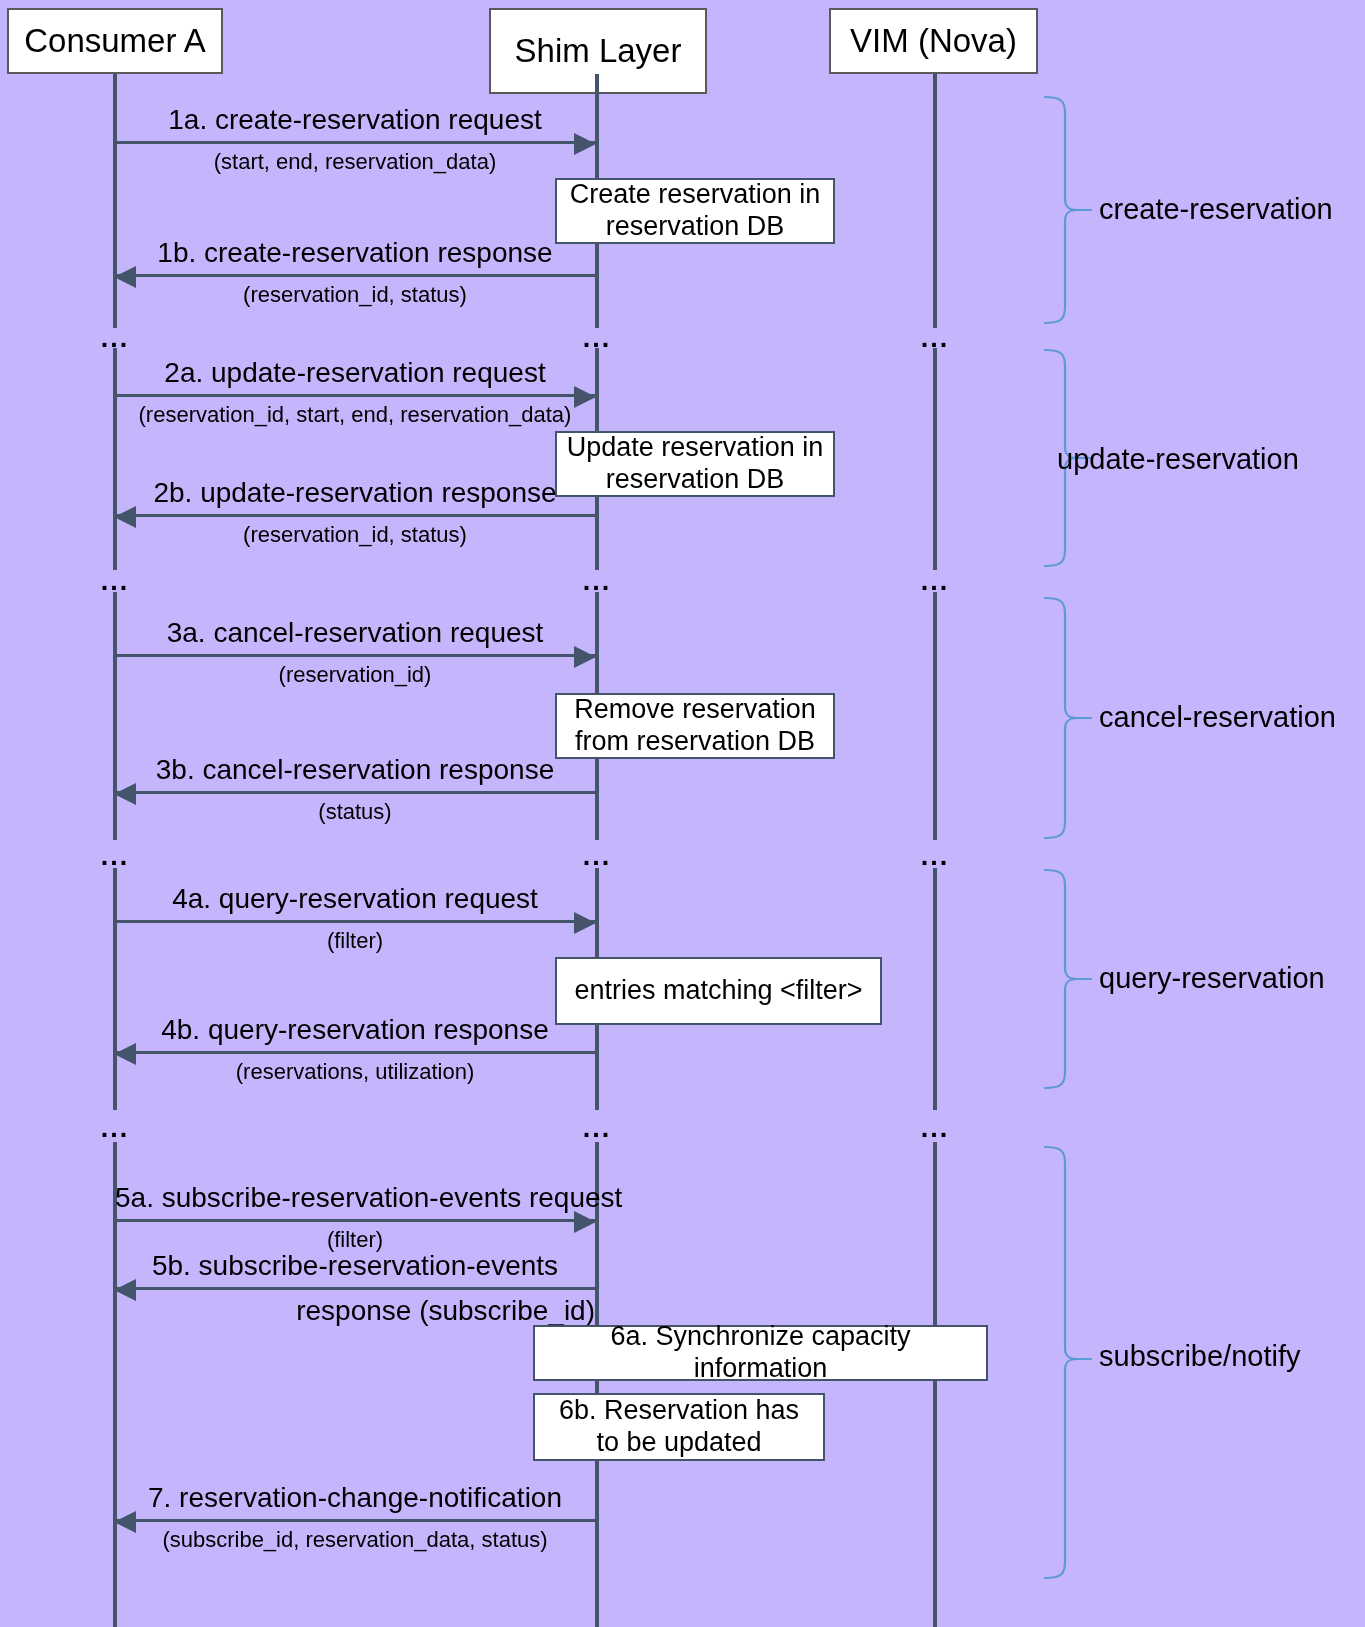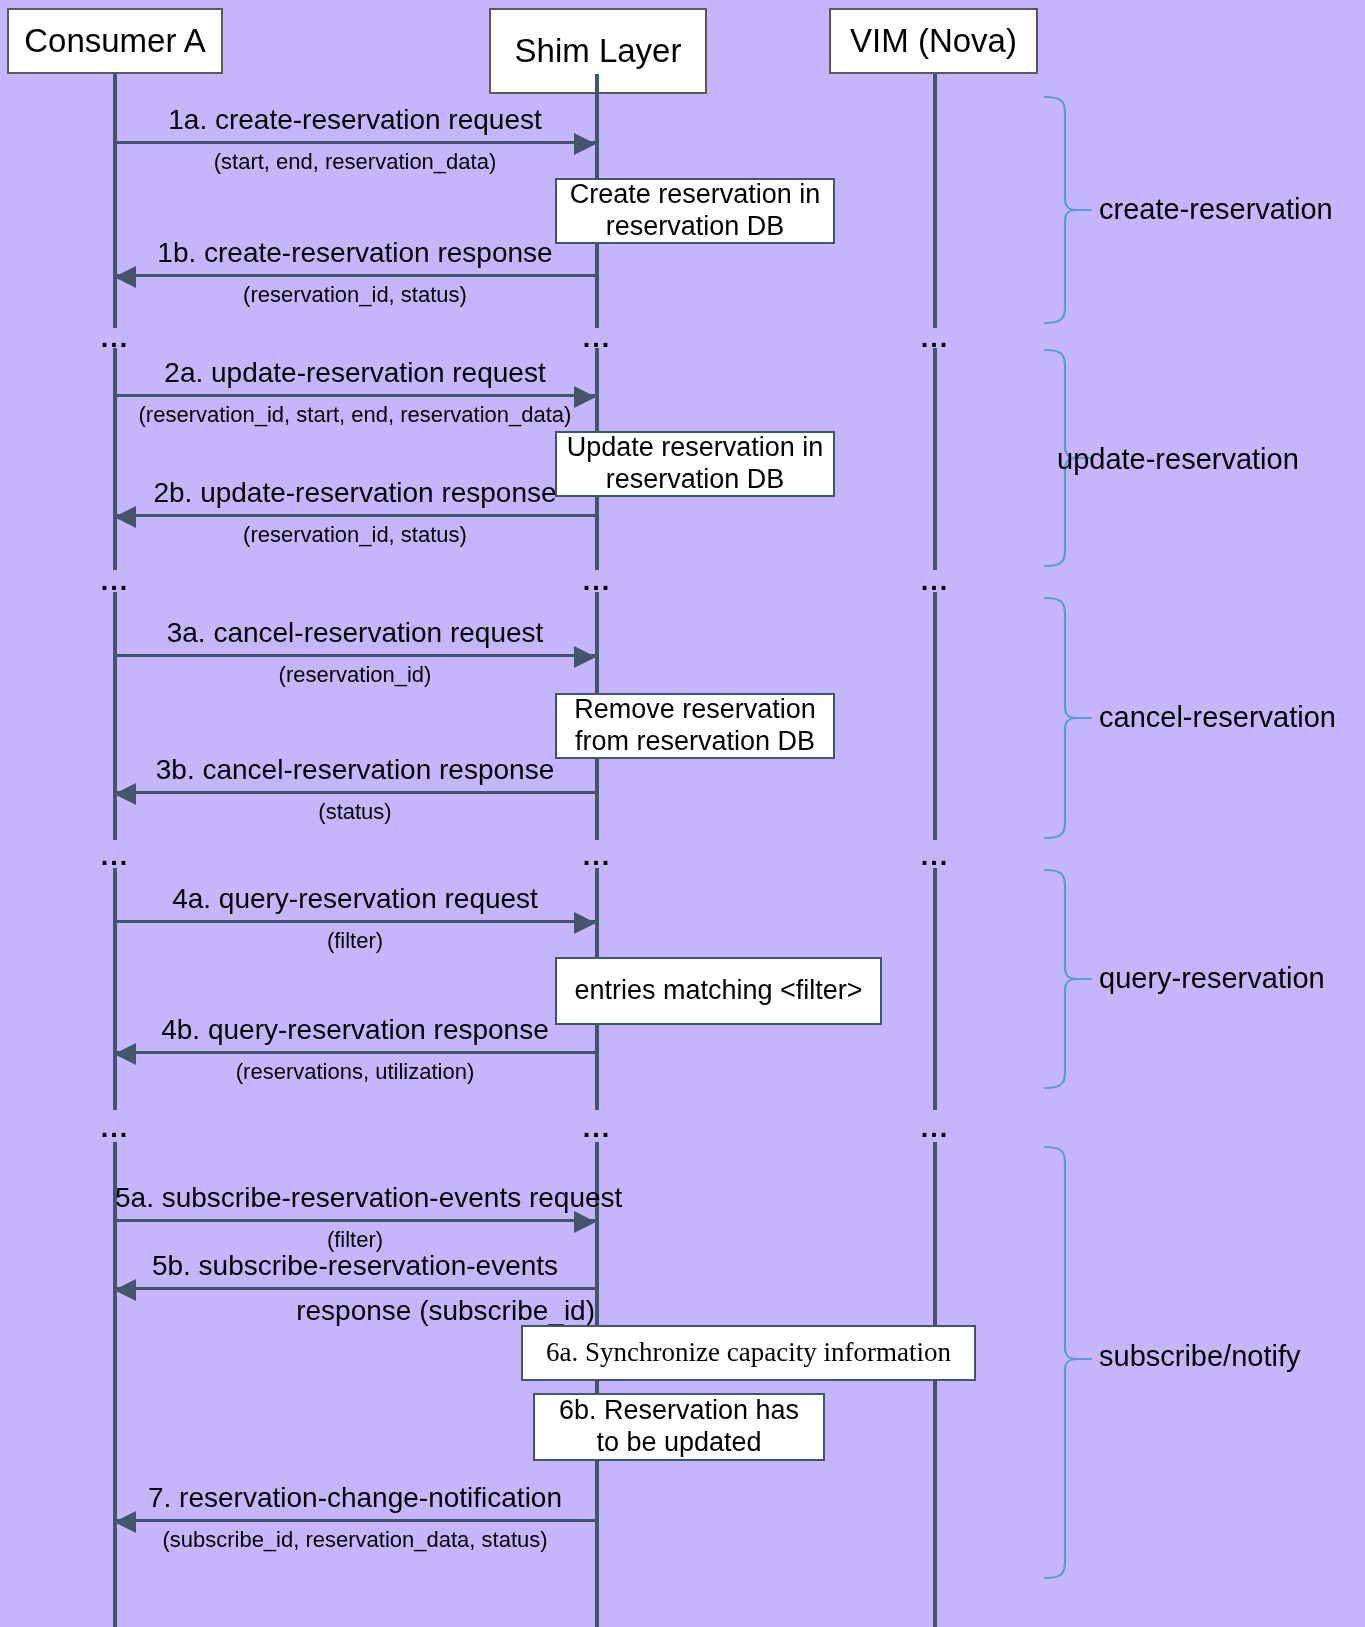--- a/index.html
+++ b/index.html
@@ -269,21 +269,21 @@
     <div class="label-bottom">(filter)</div>
   </div>
 
   <div class="message to-left" style="left:115px; top:1287px; width:480px;">
     <div class="shaft"></div>
     <div class="head"></div>
     <div class="label-top">5b. subscribe-reservation-events</div>
     <div class="label-bottom" style="font-size:28px;text-align:right;">response (subscribe_id)</div>
   </div>
 
-  <div class="action-box" style="left:521px; top:1325px; width:455px; height:56px;font-family:Liberation Serif, serif;">
+  <div class="action-box" style="left:533px; top:1325px; width:455px; height:56px;">
     <span>6a. Synchronize capacity information</span>
   </div>
 
   <div class="action-box" style="left:533px; top:1393px; width:292px; height:68px; flex-direction:column;">
     <span>6b. Reservation has</span>
     <span>to be updated</span>
   </div>
 
   <div class="message to-left" style="left:115px; top:1519px; width:480px;">
     <div class="shaft"></div>

